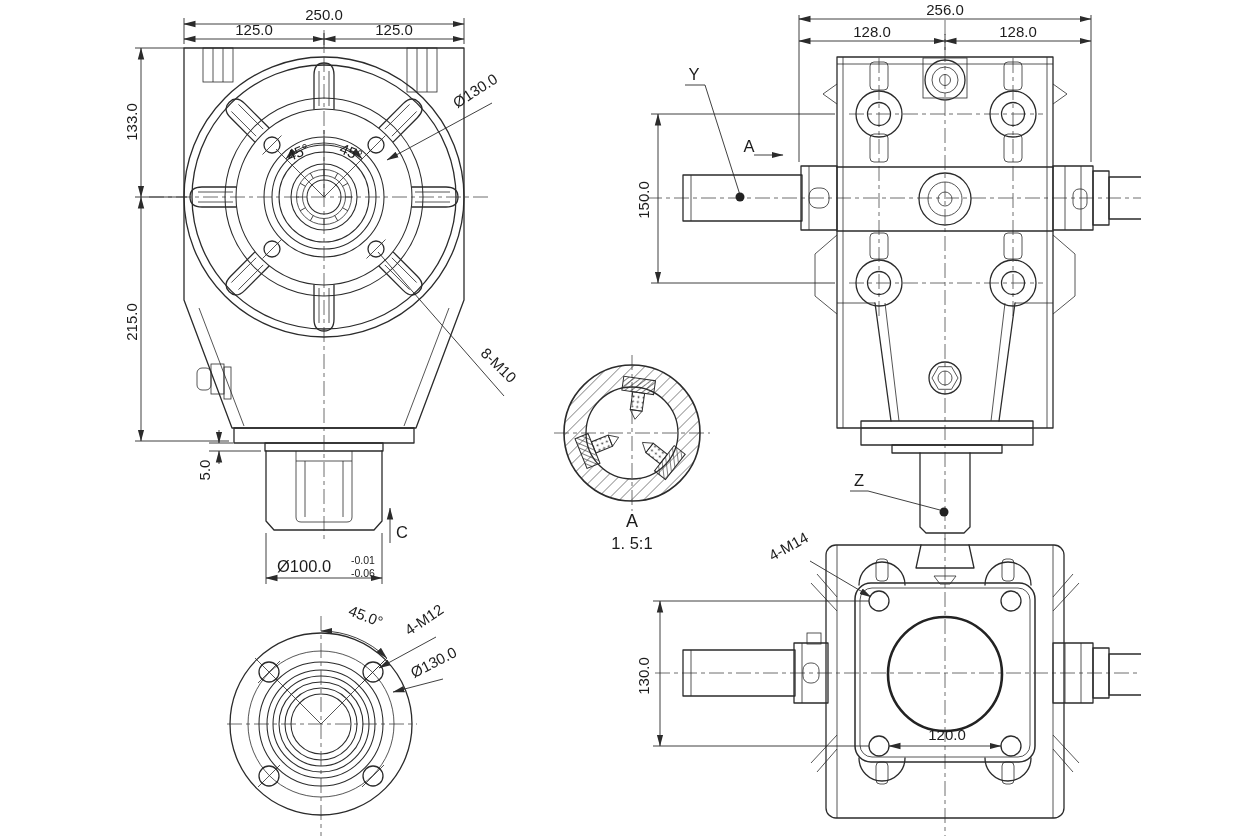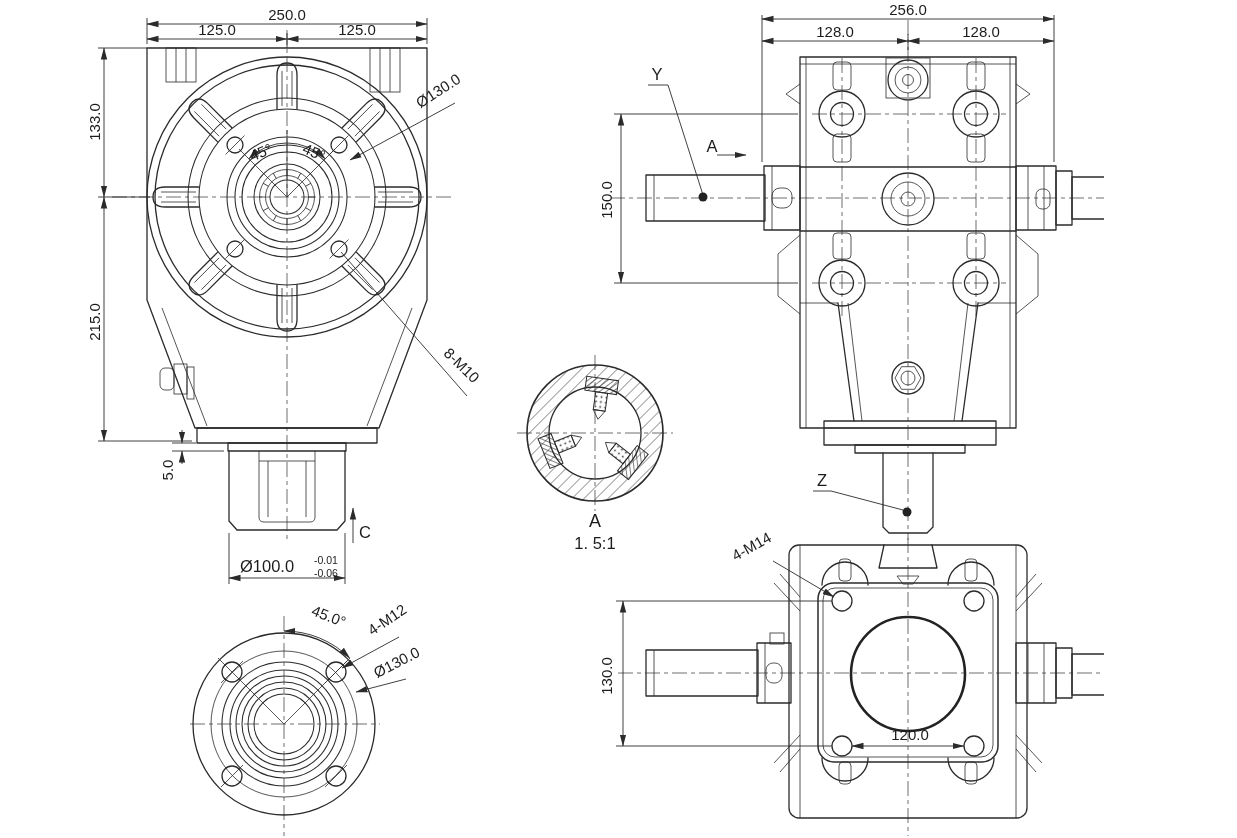--- a/index.html
+++ b/index.html
@@ -1,16 +1,16 @@
 <!DOCTYPE html>
 <html><head>
 <meta charset="utf-8">
 <style>
   html,body{margin:0;padding:0;background:#fff;}
-  .page{width:1104px;height:838px;background:#ffffff;position:relative;overflow:hidden;}
+  .page{width:1104px;height:838px;background:#ffffff;position:relative;overflow:hidden;margin-left:37px;}
   svg{display:block;}
   .ln{fill:none;stroke:#2b2b2b;stroke-width:1.3;stroke-linejoin:round;stroke-linecap:round}
   .md{fill:none;stroke:#2b2b2b;stroke-width:1.05}
   .tn{fill:none;stroke:#2b2b2b;stroke-width:0.8}
   .tk{fill:none;stroke:#222;stroke-width:2.6}
   .cl{fill:none;stroke:#4a4a4a;stroke-width:0.8;stroke-dasharray:15 4 4 4}
   .dm{fill:none;stroke:#2b2b2b;stroke-width:0.9}
   .t{font-family:"Liberation Sans",sans-serif;font-size:15px;fill:#1c1c1c}
   .ts{font-family:"Liberation Sans",sans-serif;font-size:10.5px;fill:#1c1c1c}
   .tb{font-family:"Liberation Sans",sans-serif;font-size:16.5px;fill:#1c1c1c}

